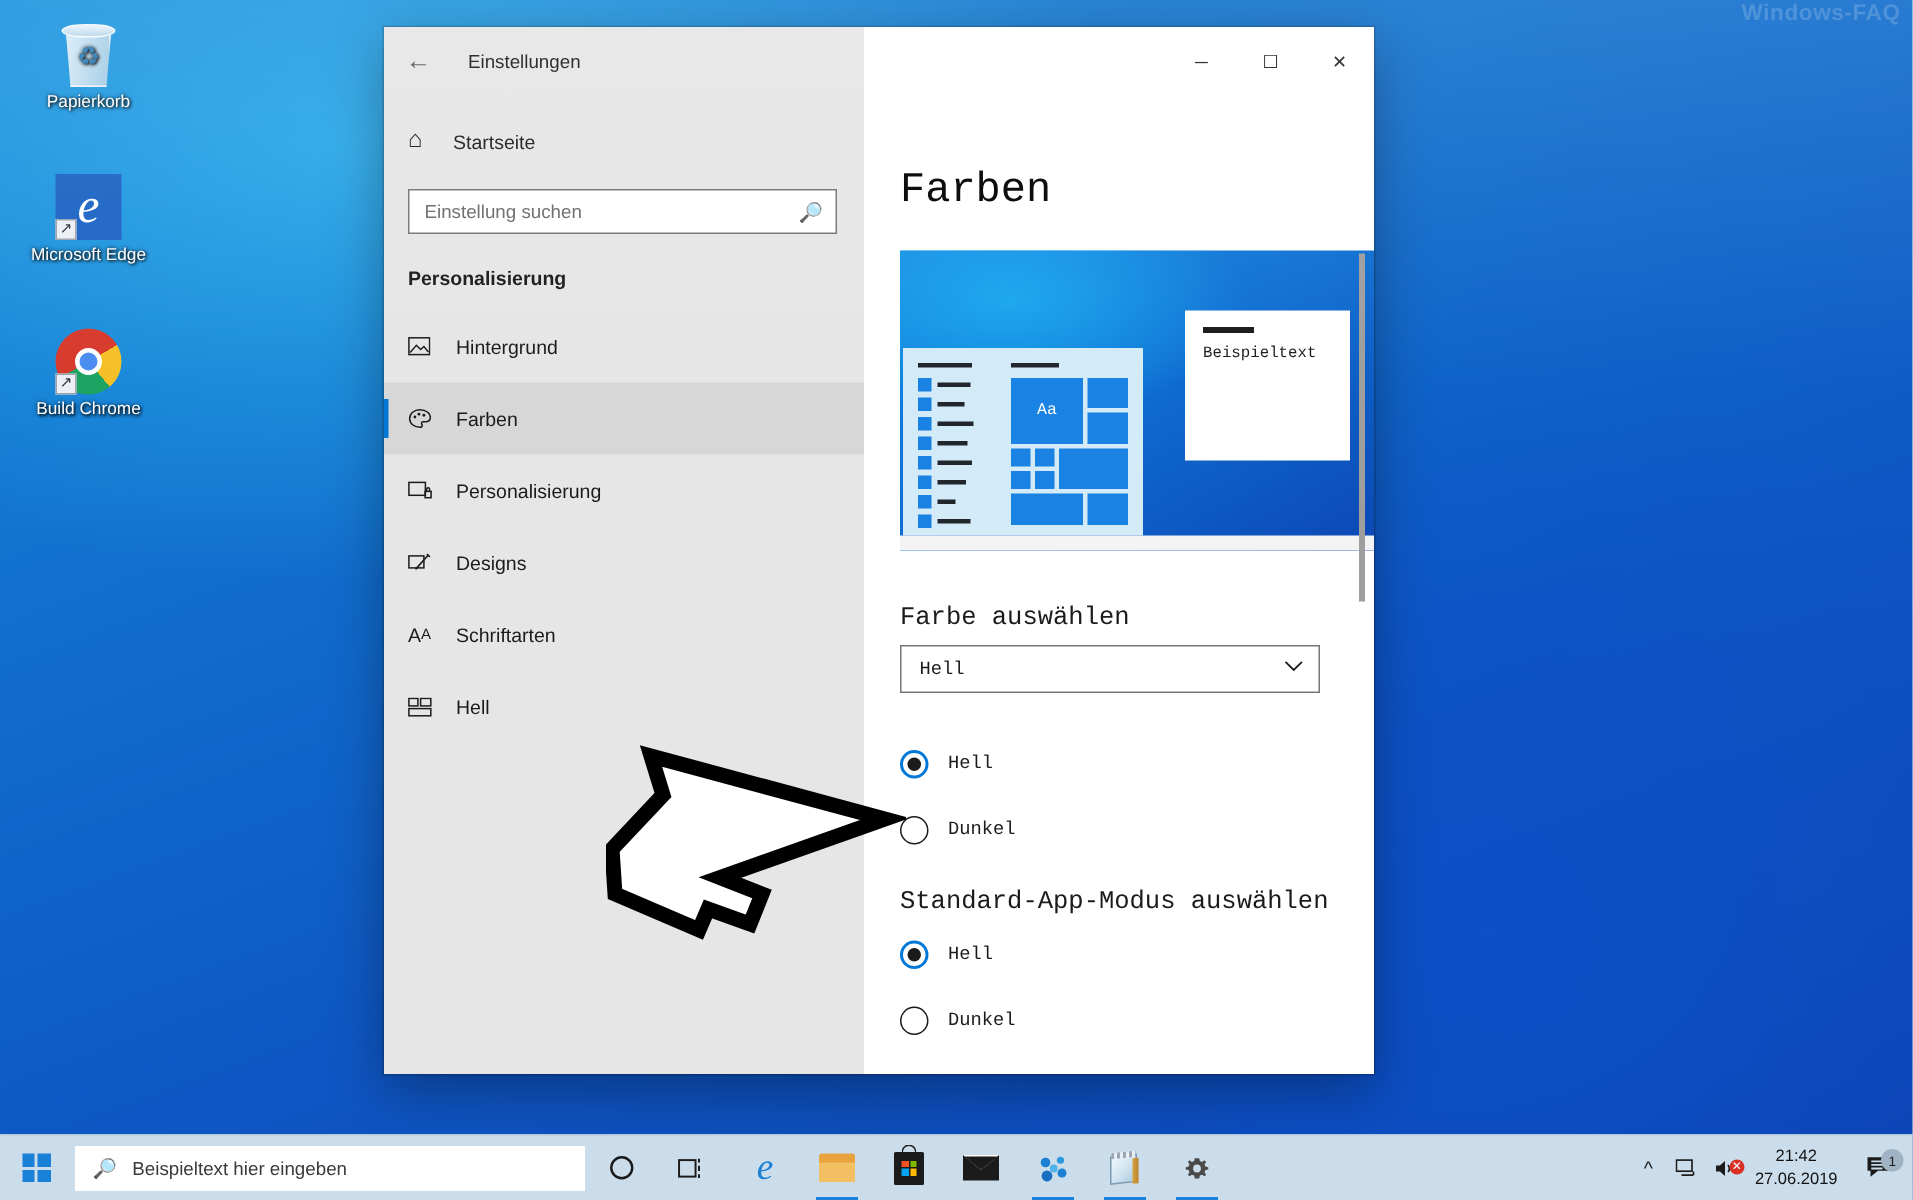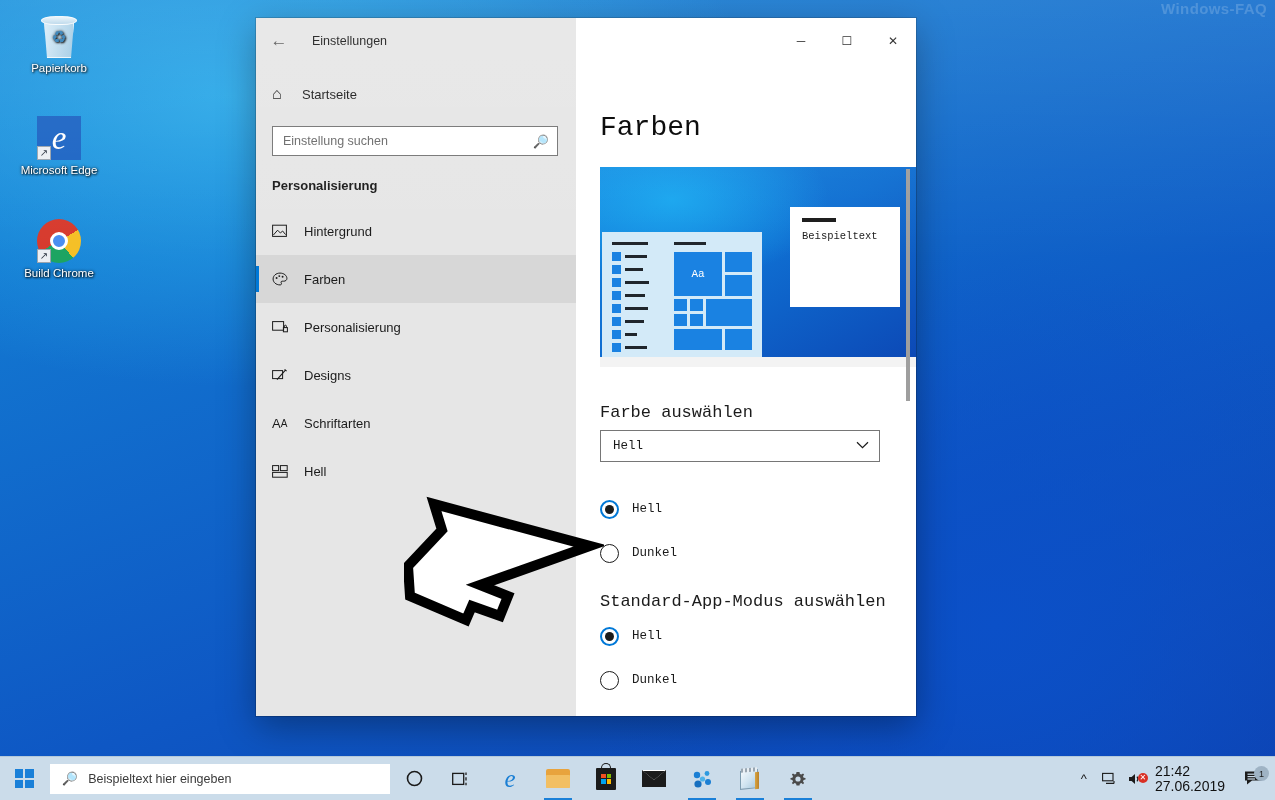--- a/index.html
+++ b/index.html
@@ -278,21 +278,21 @@
     width: 48px; height: 44px; display: flex; align-items: center; justify-content: center;
     position: relative;
   }
   .tbicon.run::after {
     content: ""; position: absolute; bottom: 0; left: 10px; right: 10px; height: 3px;
     background: #1a80d8;
   }
   #tray { margin-left: auto; display: flex; align-items: center; height: 44px; padding-right: 4px; }
   .trayico { width: 26px; display: flex; align-items: center; justify-content: center; color: #1b1b1b; font-size: 13px; position: relative; }
   #clock {
-    font-size: 14px; color: #111; line-height: 15px;
+    text-align: center; font-size: 11px; color: #111; line-height: 15px;
     padding: 0 10px 0 6px;
   }
   #action { width: 36px; display: flex; align-items: center; justify-content: center; position: relative; }
   .badge {
     position: absolute; right: 2px; bottom: 6px; width: 15px; height: 15px;
     border-radius: 50%; background: #9fb3c4; color: #1b1b1b;
     font-size: 9px; display: flex; align-items: center; justify-content: center;
   }
   .mute { position: absolute; right: 1px; bottom: 3px; width: 10px; height: 10px; border-radius: 50%;
           background: #d93025; color: #fff; font-size: 8px; display: flex; align-items: center; justify-content: center; }

